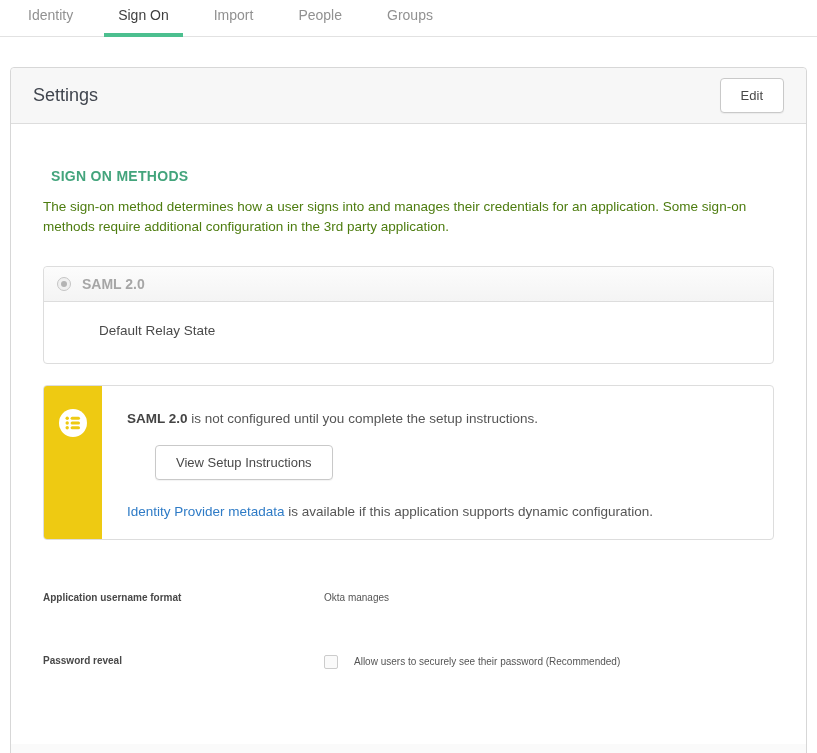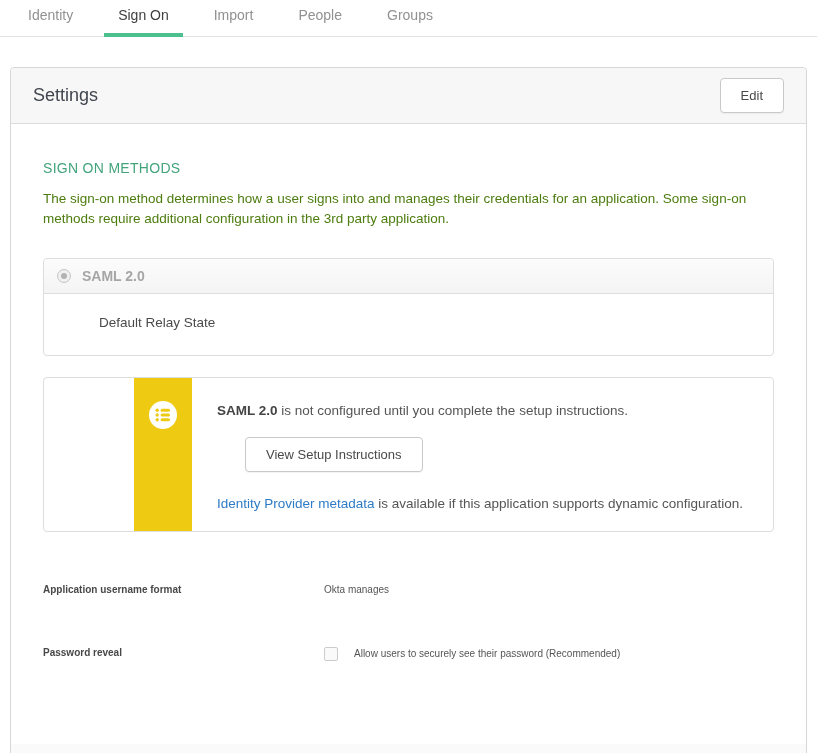--- a/index.html
+++ b/index.html
@@ -42,21 +42,21 @@
   }
   .card-title{font-size:18px;color:#40454e;}
   .btn{
     display:inline-block;background:#fff;border:1px solid #c9c9c9;border-radius:4px;
     font-size:13px;color:#494949;padding:9px 20px;cursor:pointer;
     box-shadow:0 1px 1px rgba(0,0,0,0.05);
     margin-left:28px;
   }
   .card-body{padding:36px 32px 0;flex:1 1 auto;}
   .section-heading{
-    margin:0;font-size:14px;font-weight:400;letter-spacing:0.3px;
+    margin:8px;font-size:14px;font-weight:700;letter-spacing:0.3px;
     color:var(--heading-green);
   }
   .section-desc{
     margin:13px 0 0;font-size:13.5px;line-height:1.5;color:#4d7c0f;max-width:735px;
   }
   
   .method-box{margin-top:28px;border:1px solid #ddd;border-radius:4px;}
   .method-head{
     display:flex;align-items:center;gap:11px;padding:9px 13px;
     background:linear-gradient(#fcfcfc,#f4f4f4);
@@ -68,21 +68,21 @@
   }
   .radio::after{
     content:"";position:absolute;left:3px;top:3px;width:6px;height:6px;
     border-radius:50%;background:#b3b3b3;
   }
   .method-name{font-size:14px;font-weight:bold;color:#a6a6a6;}
   .method-body{padding:21px 0 25px 55px;font-size:13.5px;color:#4a4a4a;}
   
   .callout{
     margin-top:21px;border:1px solid #ddd;border-radius:4px;
-    display:flex;min-height:152px;overflow:hidden;background:#fff;justify-content:flex-end;
+    display:flex;min-height:152px;overflow:hidden;background:#fff;
   }
   .callout-bar{
     flex:0 0 58px;background:var(--warning-yellow);
     display:flex;justify-content:center;align-items:flex-start;padding-top:23px;
   }
   .callout-content{padding:25px 30px 20px 25px;font-size:13.5px;color:#555;}
   .callout-content .bold{font-weight:bold;color:#444;}
   .callout-btn{margin-top:19px;}
   .callout-link-line{margin-top:24px;}
   a.link{color:var(--link-blue);text-decoration:none;cursor:pointer;}

